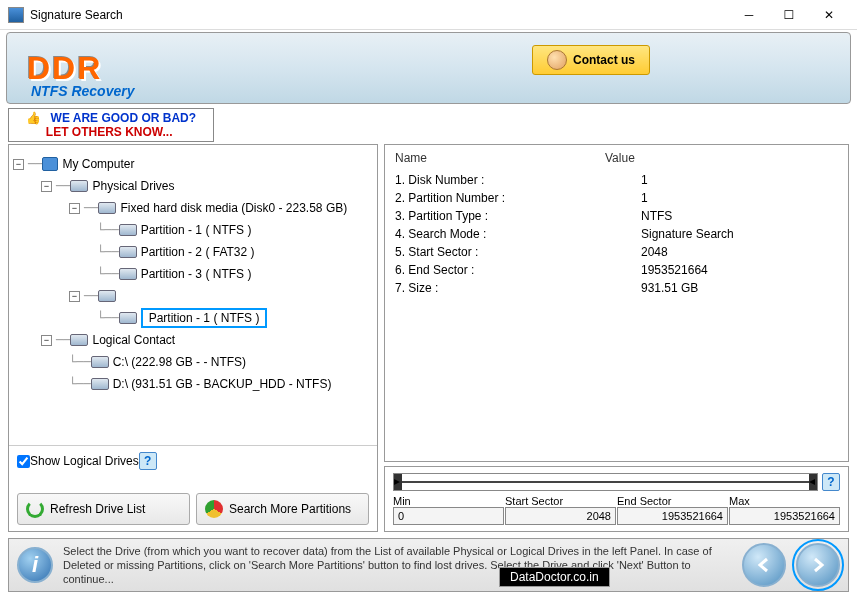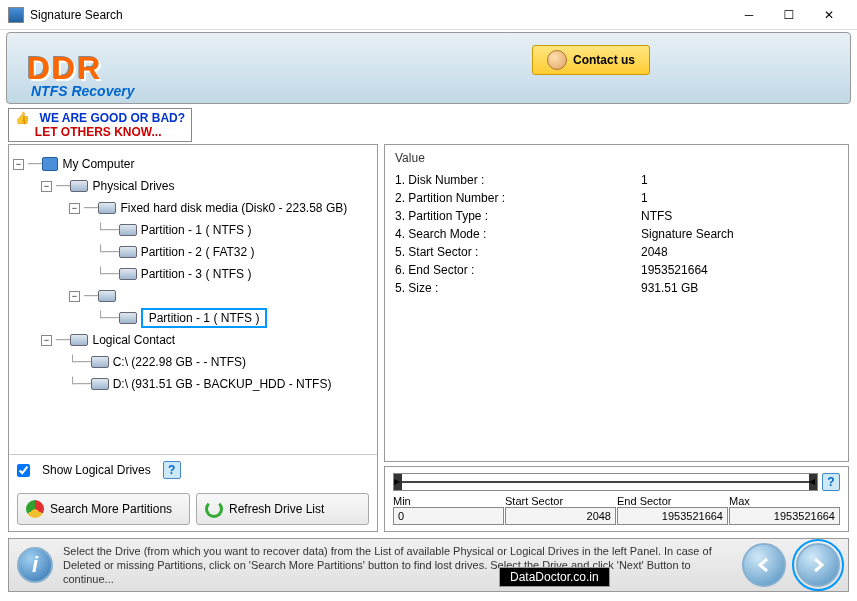--- a/index.html
+++ b/index.html
@@ -10,38 +10,38 @@
 .titlebar .title { flex: 1; }
 .titlebar .winbtn { width: 40px; height: 24px; display: flex; align-items: center; justify-content: center; cursor: pointer; }
 
 .header { height: 72px; background: linear-gradient(to bottom, #e8f0f5 0%, #d5e5ef 50%, #c0d8e5 100%); border: 1px solid #999; margin: 2px 6px 0 6px; border-radius: 4px; position: relative; display: flex; align-items: center; padding: 0 20px; }
 .logo-ddr { font-family: Arial Black, Arial; font-size: 32px; font-weight: 900; color: #ff6600; text-shadow: 2px 2px 0 #fff, -1px -1px 0 #888; letter-spacing: 2px; }
 .logo-sub { color: #0066cc; font-size: 14px; font-weight: bold; font-style: italic; position: absolute; left: 24px; bottom: 4px; }
 .contact-btn { position: absolute; right: 200px; top: 12px; background: linear-gradient(#ffe680,#ffcc33); border: 1px solid #cc9900; border-radius: 3px; padding: 4px 14px; font-weight: bold; display: flex; align-items: center; gap: 6px; cursor: pointer; }
 .contact-btn .cicon { width: 20px; height: 20px; background: radial-gradient(circle at 35% 35%, #ffe0b0, #e0a060); border-radius: 50%; border: 1px solid #aa7733; }
 
 .feedback-bar { margin: 4px 8px 2px 8px; }
-.feedback { display: inline-block; border: 1px solid #888; padding: 2px 6px; background: #fff; font-family: 'Courier New', monospace; font-size: 11px; font-weight: bold; }
+.feedback { display: inline-block; border: 1px solid #888; padding: 2px 17px; background: #fff; font-family: 'Courier New', monospace; font-size: 11px; font-weight: bold; }
 .feedback .l1 { color: #0033cc; }
 .feedback .l2 { color: #cc0000; }
 .thumb { color: #3388cc; margin-right: 3px; }
 
 .main { display: flex; margin: 2px 8px 0 8px; gap: 6px; height: 388px; }
 .left-panel { width: 370px; border: 1px solid #999; background: #fff; display: flex; flex-direction: column; }
 .tree { flex: 1; padding: 8px 4px; overflow: auto; font-size: 11px; }
 .tree-row { display: flex; align-items: center; height: 22px; white-space: nowrap; }
 .tree-toggle { width: 11px; height: 11px; border: 1px solid #888; display: inline-flex; align-items: center; justify-content: center; font-size: 9px; line-height: 1; cursor: pointer; margin-right: 4px; background: #fff; }
 .tree-spacer { display: inline-block; }
 .tree-line { color: #999; font-family: monospace; }
 .drive-icon { width: 18px; height: 12px; background: linear-gradient(#e0e8f0,#a0b8d0); border: 1px solid #667; border-radius: 2px; display: inline-block; margin-right: 4px; }
 .comp-icon { width: 16px; height: 14px; background: #4a90d9; border: 1px solid #2060a0; border-radius: 2px; display: inline-block; margin-right: 4px; }
 .selected { background: #fff; border: 2px solid #0099ff; padding: 1px 6px; color: #000; }
 
 .left-controls { border-top: 1px solid #ccc; padding: 6px 8px; }
-.chk-row { display: flex; align-items: center; gap: 12px; margin-bottom: 14px; }
+.chk-row { display: flex; align-items: center; gap: 0; margin-bottom: 23px; }
 .help-icon { width: 18px; height: 18px; background: #cde8f7; border: 1px solid #4488cc; color: #0066cc; font-weight: bold; display: inline-flex; align-items: center; justify-content: center; border-radius: 2px; cursor: pointer; }
 .btn-row { display: flex; gap: 6px; }
 .gbtn { flex: 1; background: linear-gradient(#f8f8f8,#e8e8e8); border: 1px solid #aaa; border-radius: 3px; padding: 6px 8px; display: flex; align-items: center; gap: 6px; cursor: pointer; font-size: 11px; }
 .gbtn .refresh-ico { width: 18px; height: 18px; border-radius: 50%; border: 3px solid #33aa33; border-top-color: transparent; }
 .gbtn .pie-ico { width: 18px; height: 18px; border-radius: 50%; background: conic-gradient(#e03030 0 120deg, #f0c030 120deg 240deg, #30a030 240deg 360deg); }
 
 .right-panel { flex: 1; display: flex; flex-direction: column; gap: 4px; }
 .info-table { border: 1px solid #999; background: #fff; flex: 1; padding: 4px 10px; }
 .info-headers { display: flex; font-weight: normal; color: #333; padding: 2px 0 6px 0; }
 .info-headers .hname { width: 210px; }
@@ -169,34 +169,35 @@
       </div>
     </div>
     <div class="left-controls">
       <div class="chk-row">
         <input type="checkbox" checked="" style="">
         <span>Show Logical Drives</span>
         <span class="help-icon">?</span>
       </div>
       <div class="btn-row">
         <div class="gbtn">
+          <span class="refresh-ico"></span>
+          <span>Refresh Drive List</span>
+        </div>
+        <div class="gbtn">
           <span class="pie-ico"></span>
           <span>Search More Partitions</span>
-        </div>
-        <div class="gbtn">
-          <span class="refresh-ico"></span>
-          <span>Refresh Drive List</span>
         </div>
       </div>
     </div>
   </div>
 
   <div class="right-panel">
     <div class="info-table">
       <div class="info-headers">
+        <div class="hname">Name</div>
         <div>Value</div>
       </div>
       <div id="info-rows">
           <div class="info-row">
             <div class="rname">1. Disk Number :</div>
             <div>1</div>
           </div>
           <div class="info-row">
             <div class="rname">2. Partition Number :</div>
             <div>1</div>
@@ -211,21 +212,21 @@
           </div>
           <div class="info-row">
             <div class="rname">5. Start Sector :</div>
             <div>2048</div>
           </div>
           <div class="info-row">
             <div class="rname">6. End Sector :</div>
             <div>1953521664</div>
           </div>
           <div class="info-row">
-            <div class="rname">5. Size :</div>
+            <div class="rname">7. Size :</div>
             <div>931.51 GB</div>
           </div>
         </div>
     </div>
     <div class="sector-panel">
       <div class="slider-row">
         <div class="slider">
           <div class="handle">▸</div>
           <div class="track"></div>
           <div class="handle">◂</div>

